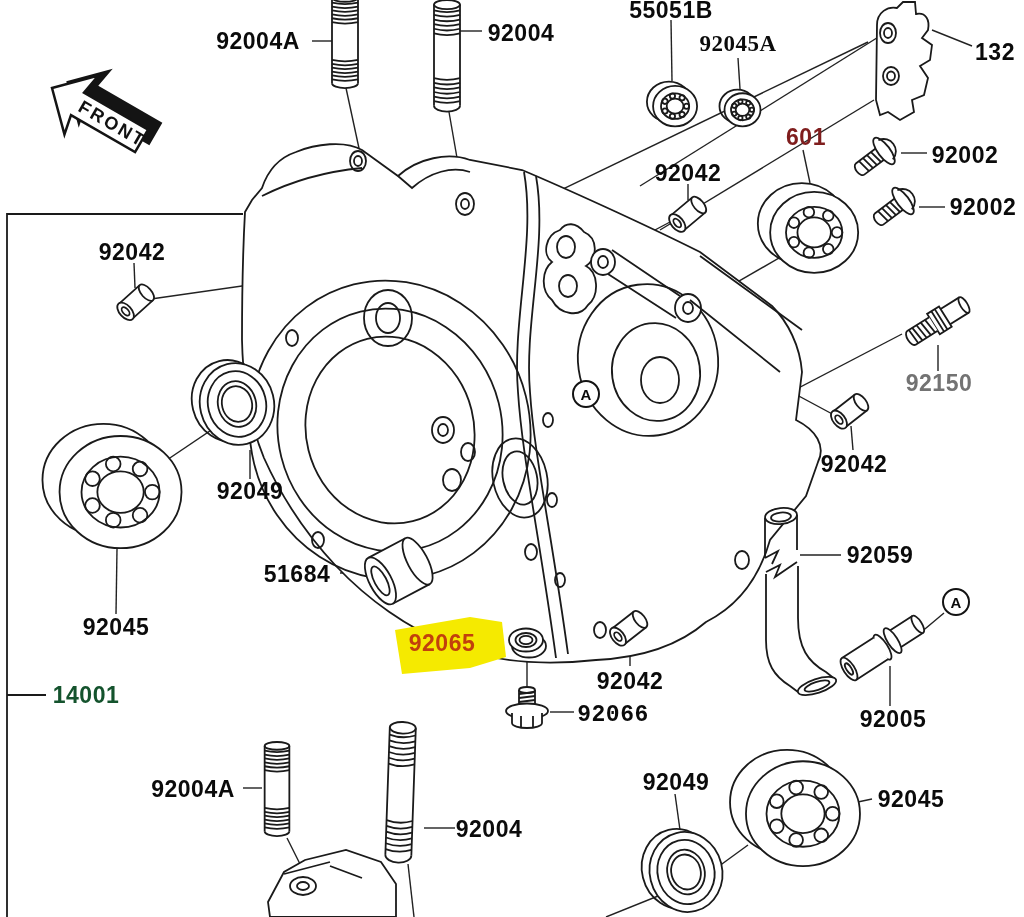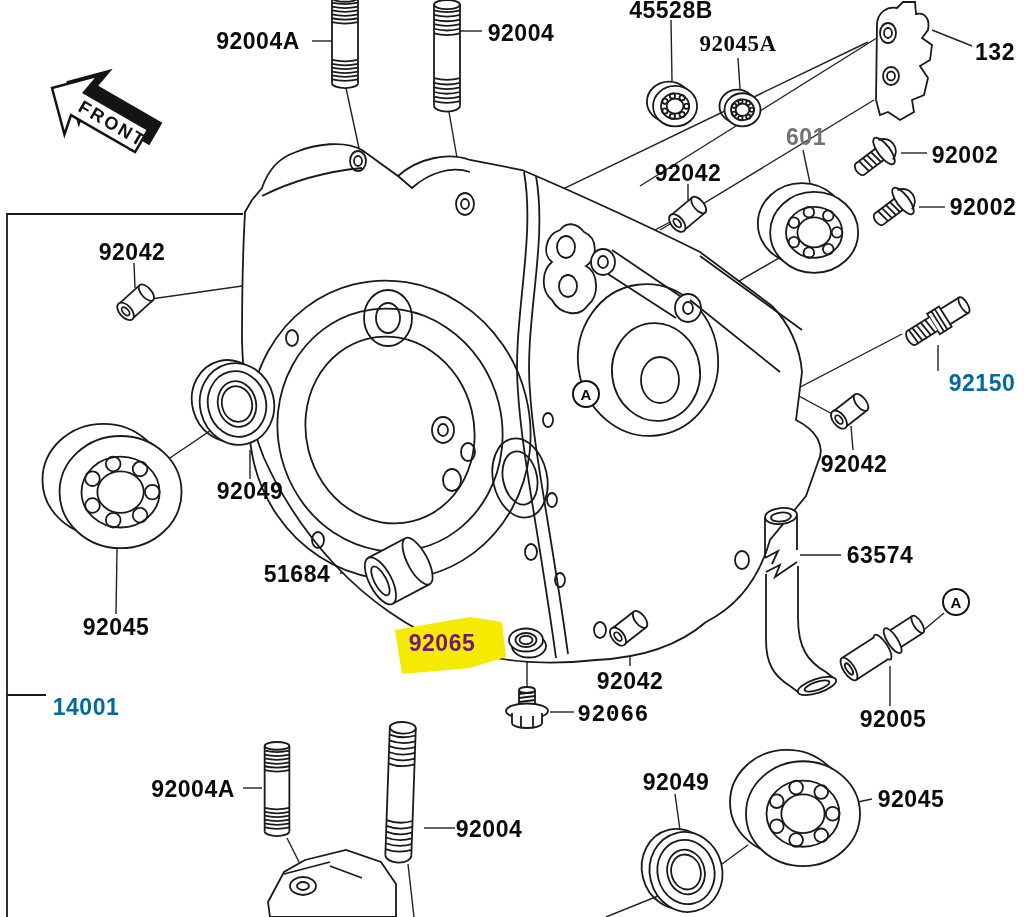--- a/index.html
+++ b/index.html
@@ -296,37 +296,37 @@
     <path fill="#ffffff" stroke="#141414" stroke-width="2.5" d="M0,0 L34,-34 L30,-12 L104,-12 L104,14 L30,14 L34,34 Z"></path>
     <text x="33" y="7" font-family="Liberation Sans, sans-serif" font-size="18" font-weight="700" letter-spacing="2.5" fill="#111">FRONT</text>
   </g>
 
   <polygon fill="#f5ea00" stroke="none" points="395,630 470,617 502,622 506,657 470,668 402,674"></polygon>
 </svg>
 
 <div id="label-layer">
       <div class="plabel" style="left: 258px; top: 41px; color: rgb(11, 11, 11);">92004A</div>
       <div class="plabel" style="left: 521px; top: 33px; color: rgb(11, 11, 11);">92004</div>
-      <div class="plabel" style="left: 671px; top: 10px; color: rgb(11, 11, 11);">45528B</div>
+      <div class="plabel" style="left: 671px; top: 10px; color: rgb(11, 11, 11);">55051B</div>
       <div class="plabel" style="left: 738px; top: 43px; color: rgb(11, 11, 11); font-family: Liberation Serif, serif;">92045A</div>
       <div class="plabel" style="left: 995px; top: 52px; color: rgb(11, 11, 11); text-align: center;">132</div>
-      <div class="plabel" style="left: 806px; top: 137px; color: #737373;">601</div>
+      <div class="plabel" style="left: 806px; top: 137px; color: #7f1d1d;">601</div>
       <div class="plabel" style="left: 965px; top: 155px; color: rgb(11, 11, 11);">92002</div>
       <div class="plabel" style="left: 983px; top: 207px; color: rgb(11, 11, 11);">92002</div>
       <div class="plabel" style="left: 688px; top: 173px; color: rgb(11, 11, 11);">92042</div>
       <div class="plabel" style="left: 132px; top: 252px; color: rgb(11, 11, 11);">92042</div>
-      <div class="plabel" style="left: 982px; top: 383px; color: #0369a1;">92150</div>
+      <div class="plabel" style="left: 939px; top: 383px; color: #737373;">92150</div>
       <div class="plabel" style="left: 854px; top: 464px; color: rgb(11, 11, 11);">92042</div>
-      <div class="plabel" style="left: 880px; top: 555px; color: rgb(11, 11, 11);">63574</div>
+      <div class="plabel" style="left: 880px; top: 555px; color: rgb(11, 11, 11);">92059</div>
       <div class="plabel" style="left: 893px; top: 719px; color: rgb(11, 11, 11); text-align: right;">92005</div>
-      <div class="plabel" style="left: 86px; top: 695px; color: #0369a1; margin-top: 12px;">14001</div>
+      <div class="plabel" style="left: 86px; top: 695px; color: #14532d;">14001</div>
       <div class="plabel" style="left: 116px; top: 627px; color: rgb(11, 11, 11);">92045</div>
       <div class="plabel" style="left: 250px; top: 491px; color: rgb(11, 11, 11);">92049</div>
       <div class="plabel" style="left: 297px; top: 574px; color: rgb(11, 11, 11);">51684</div>
-      <div class="plabel" style="left: 442px; top: 643px; color: #701a75;">92065</div>
+      <div class="plabel" style="left: 442px; top: 643px; color: #c2410c;">92065</div>
       <div class="plabel" style="left: 630px; top: 681px; color: rgb(11, 11, 11);">92042</div>
       <div class="plabel" style="left: 613px; top: 715px; color: rgb(11, 11, 11); font-family: Liberation Mono, monospace;">92066</div>
       <div class="plabel" style="left: 193px; top: 789px; color: rgb(11, 11, 11);">92004A</div>
       <div class="plabel" style="left: 489px; top: 829px; color: rgb(11, 11, 11);">92004</div>
       <div class="plabel" style="left: 676px; top: 782px; color: rgb(11, 11, 11);">92049</div>
       <div class="plabel" style="left: 911px; top: 799px; color: rgb(11, 11, 11);">92045</div>
       <div class="refmark" style="left: 586px; top: 394px;">A</div>
       <div class="refmark" style="left: 956px; top: 602px;">A</div>
     </div>
 </div>

